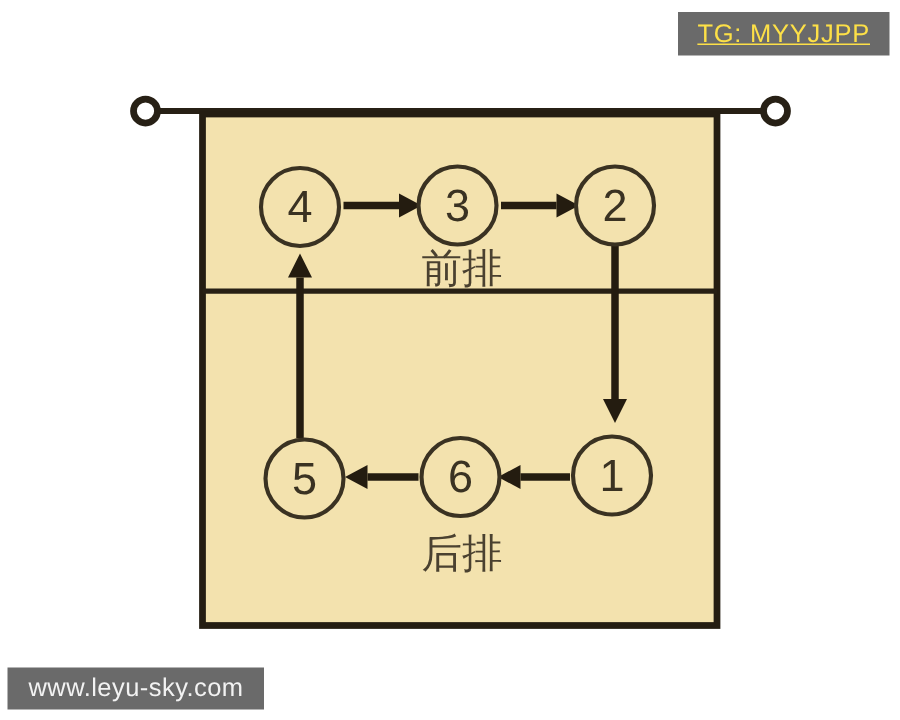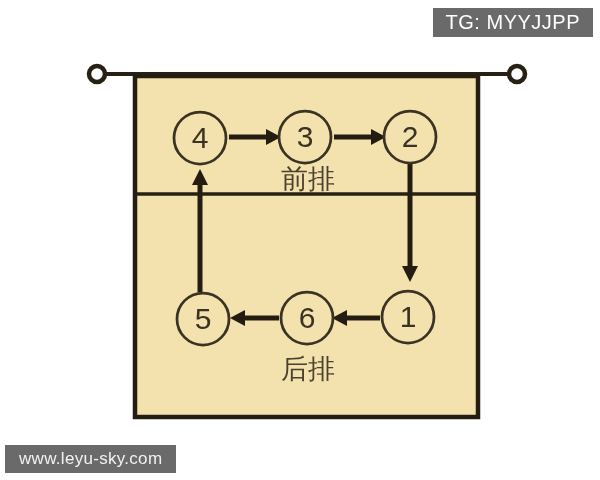--- a/index.html
+++ b/index.html
@@ -21,27 +21,28 @@
     left: 0;
     top: 0;
     width: 600px;
     height: 480px;
   }
   .overlay-badge {
     position: absolute;
     top: 8px;
     right: 7px;
     background: #6a6a6a;
-    color: #ffffff;
-    font-size: 20px;
+    color: #fde047;
+    font-size: 17px;
     line-height: 29px;
     height: 29px;
     padding: 0 13px;
     letter-spacing: 0.5px;
     white-space: nowrap;
+    text-decoration: underline;
   }
   .overlay-watermark {
     position: absolute;
     top: 445px;
     left: 5px;
     background: #6a6a6a;
     color: #f2f2f2;
     font-size: 17px;
     line-height: 28px;
     height: 28px;

